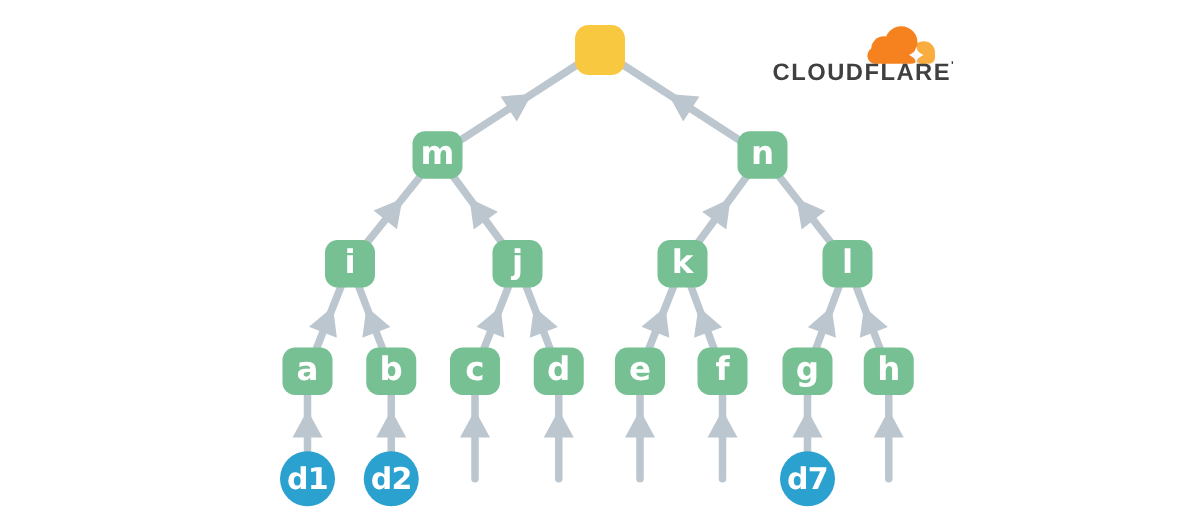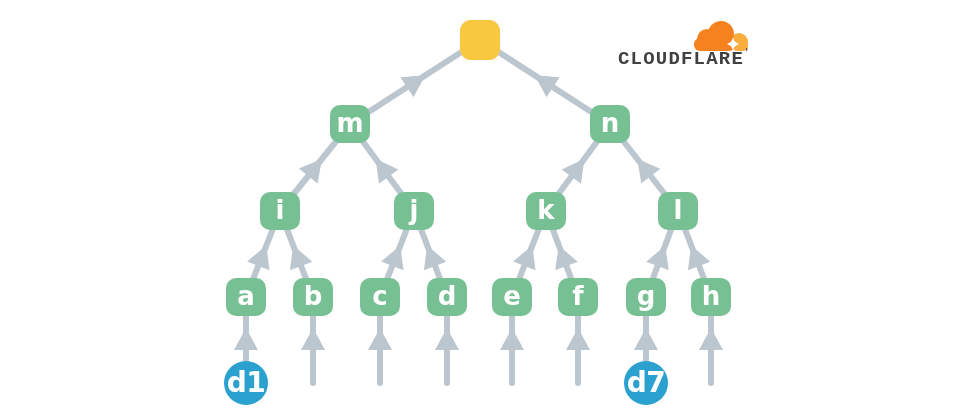--- a/index.html
+++ b/index.html
@@ -49,37 +49,37 @@
     border-radius: 10px;
     background: var(--branch-fill, #76C093);
     font-size: 26px;
     padding-bottom: 3px;
     box-sizing: border-box;
   }
   .node.leaf {
     width: 44px; height: 44px;
     border-radius: 50%;
     background: var(--leaf-fill, #2BA1CF);
-    font-size: 28px;
+    font-size: 24px;
     letter-spacing: -0.5px;
   }
   .logo {
     position: absolute;
     left: 618px; top: 14px;
     width: 150px; height: 56px;
   }
   .logo-cloud {
     position: absolute;
     left: 70px; top: 5px;
     width: 64px; height: 34px;
   }
   .logo-text {
     position: absolute;
     left: 0; bottom: 0;
-    font-family: Liberation Mono, monospace;
+    font-family: Liberation Sans, sans-serif;
     font-size: 19px;
     font-weight: bold;
     letter-spacing: 1.2px;
     color: var(--cf-text, #404041);
     white-space: nowrap;
   }
   .logo-tm {
     font-size: 9px;
     vertical-align: 9px;
     letter-spacing: 0;
@@ -150,20 +150,21 @@
   <div class="node branch" style="left:226px;top:278px">a</div>
   <div class="node branch" style="left:293px;top:278px">b</div>
   <div class="node branch" style="left:360px;top:278px">c</div>
   <div class="node branch" style="left:427px;top:278px">d</div>
   <div class="node branch" style="left:492px;top:278px">e</div>
   <div class="node branch" style="left:558px;top:278px">f</div>
   <div class="node branch" style="left:626px;top:278px">g</div>
   <div class="node branch" style="left:691px;top:278px">h</div>
 
   <div class="node leaf" style="left:224px;top:361px">d1</div>
+  <div class="node leaf" style="left:291px;top:361px">d2</div>
   <div class="node leaf" style="left:624px;top:361px">d7</div>
 
   <div class="logo">
     <svg class="logo-cloud" viewBox="0 0 64 34" xmlns="http://www.w3.org/2000/svg">
       <g>
         <circle cx="51" cy="23" r="9" fill="#FAAD3F"></circle>
         <rect x="44" y="21" width="16" height="11" rx="5" fill="#FAAD3F"></rect>
         <circle cx="19" cy="20" r="10" fill="#F6821F"></circle>
         <circle cx="33" cy="15" r="13" fill="#F6821F"></circle>
         <rect x="6" y="19" width="41" height="13" rx="6" fill="#F6821F"></rect>

